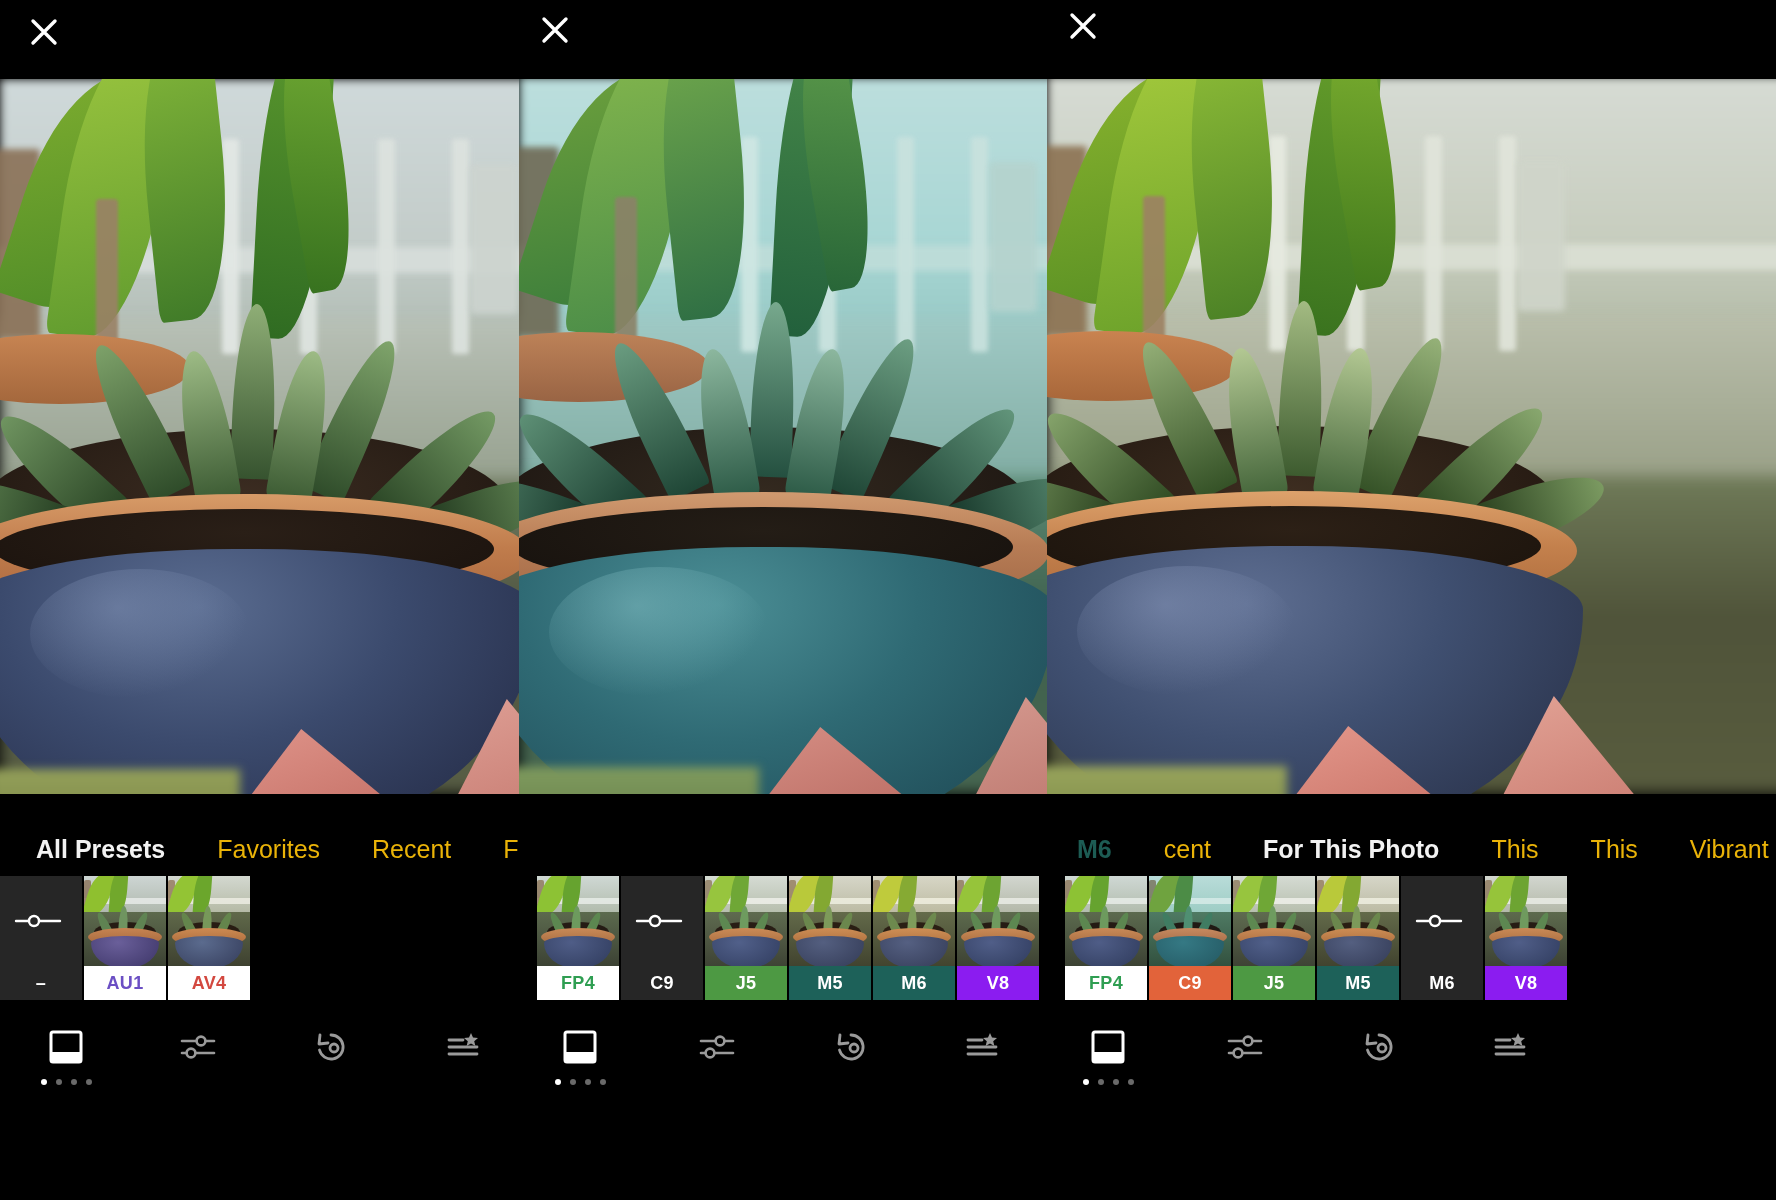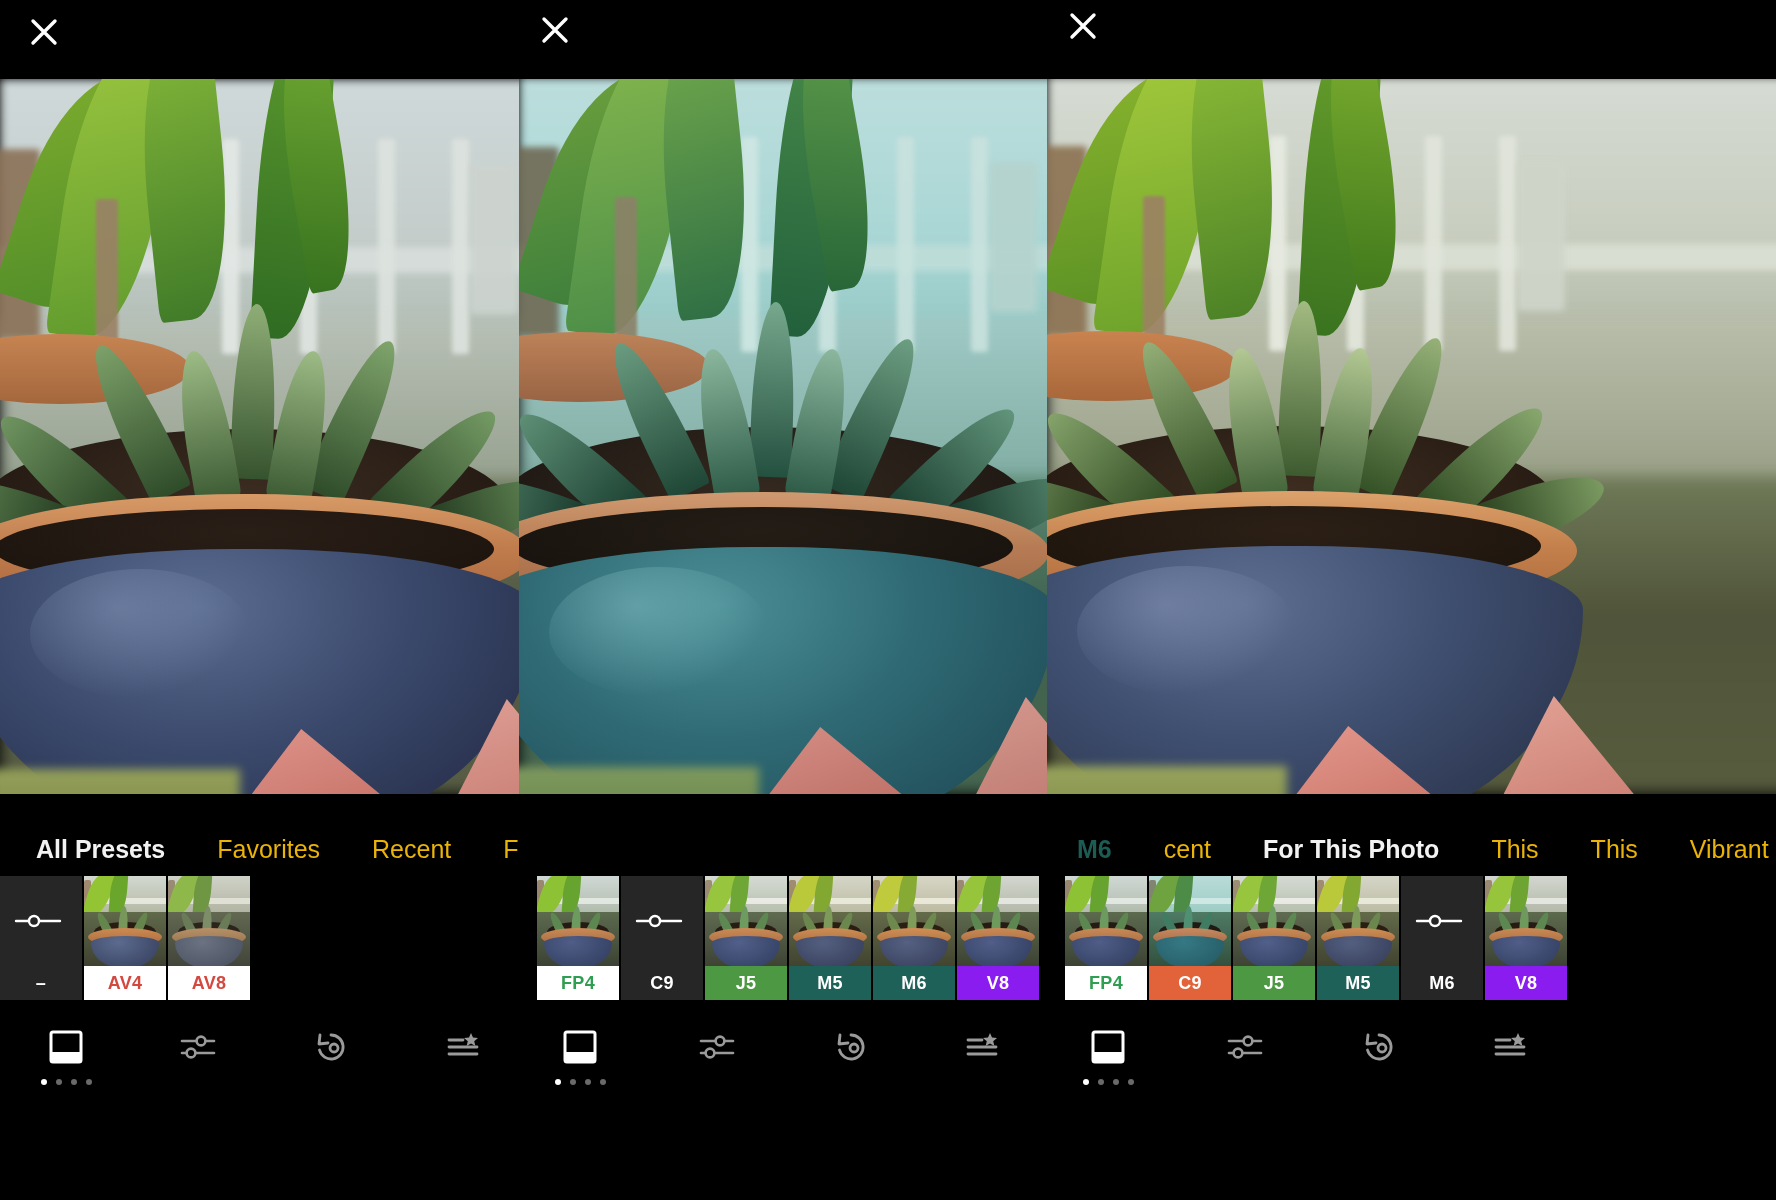--- a/index.html
+++ b/index.html
@@ -279,59 +279,59 @@
 
       <div class="thumbstrip" style="padding-left:0px;">
         <div class="thumb active" style="width:82px;">
           <div class="tpic">
             <svg class="slider-mini" viewBox="0 0 54 18">
               <line x1="2" y1="9" x2="46" y2="9" stroke="#fff" stroke-width="2.4" stroke-linecap="round"></line>
               <circle cx="20" cy="9" r="5" fill="#262626" stroke="#fff" stroke-width="2.4"></circle>
             </svg>
           </div>
           <div class="tlabel">–</div>
+        </div>
+        <div class="thumb">
+          <div class="tpic">
+            <div class="mini">
+              <div class="m-sky" style="background:linear-gradient(180deg,#cdd5d3,#b0b9ae);"></div>
+              <div class="m-rail" style="background:#e6eae7"></div>
+              <div class="m-post" style="left:0;background:#8a7157"></div>
+              <div class="m-leaf" style="left:4px;top:-4px;width:22px;height:44px;background:#8fc02f;transform:rotate(16deg)"></div>
+              <div class="m-leaf" style="left:26px;top:-8px;width:17px;height:50px;background:#71a82c;transform:rotate(4deg)"></div>
+              <div style="position:absolute;left:0;right:0;top:36px;bottom:0;background:linear-gradient(180deg,#5d6a4d,#3c4233)"></div>
+              <div class="m-soil" style="background:#261b13"></div>
+              <div class="m-ros" style="left:34px;top:30px;width:9px;height:30px;background:#6f9460;transform:rotate(3deg)"></div>
+              <div class="m-ros" style="left:22px;top:34px;width:9px;height:27px;background:#5f8352;transform:rotate(-26deg)"></div>
+              <div class="m-ros" style="left:46px;top:34px;width:9px;height:27px;background:#5f8352;transform:rotate(26deg)"></div>
+              <div class="m-rim" style="background:linear-gradient(180deg,#c78452,#a4673c)"></div>
+              <div class="m-bowl" style="background:radial-gradient(ellipse at 40% 20%,#6a5f9a,#3b3466)"></div>
+            </div>
+          </div>
+          <div class="tlabel" style="background:#ffffff;color:#6b4fc4;">AU1</div>
         </div>
         <div class="thumb">
           <div class="tpic">
             <div class="mini">
               <div class="m-sky" style="background:linear-gradient(180deg,#d3d8d0,#b5baa6);"></div>
               <div class="m-rail" style="background:#ecece3"></div>
               <div class="m-post" style="left:0;background:#93785b"></div>
               <div class="m-leaf" style="left:4px;top:-4px;width:22px;height:44px;background:#93c434;transform:rotate(16deg)"></div>
               <div class="m-leaf" style="left:26px;top:-8px;width:17px;height:50px;background:#6ba62c;transform:rotate(4deg)"></div>
               <div style="position:absolute;left:0;right:0;top:36px;bottom:0;background:linear-gradient(180deg,#60694a,#3e4130)"></div>
               <div class="m-soil" style="background:#281c13"></div>
               <div class="m-ros" style="left:34px;top:30px;width:9px;height:30px;background:#77985a;transform:rotate(3deg)"></div>
               <div class="m-ros" style="left:22px;top:34px;width:9px;height:27px;background:#64854c;transform:rotate(-26deg)"></div>
               <div class="m-ros" style="left:46px;top:34px;width:9px;height:27px;background:#64854c;transform:rotate(26deg)"></div>
               <div class="m-rim" style="background:linear-gradient(180deg,#cd8a52,#aa6b3c)"></div>
               <div class="m-bowl" style="background:radial-gradient(ellipse at 40% 20%,#5b6b8e,#333b59)"></div>
             </div>
           </div>
           <div class="tlabel" style="background:#ffffff;color:#d3483f;">AV4</div>
         </div>
-        <div class="thumb">
-          <div class="tpic">
-            <div class="mini">
-              <div class="m-sky" style="background:linear-gradient(180deg,#cfd2c7,#b2b5a3);"></div>
-              <div class="m-rail" style="background:#e6e6da"></div>
-              <div class="m-post" style="left:0;background:#8d7a62"></div>
-              <div class="m-leaf" style="left:4px;top:-4px;width:22px;height:44px;background:#8fb84a;transform:rotate(16deg)"></div>
-              <div class="m-leaf" style="left:26px;top:-8px;width:17px;height:50px;background:#6f9642;transform:rotate(4deg)"></div>
-              <div style="position:absolute;left:0;right:0;top:36px;bottom:0;background:linear-gradient(180deg,#626851,#42453a)"></div>
-              <div class="m-soil" style="background:#2b241b"></div>
-              <div class="m-ros" style="left:34px;top:30px;width:9px;height:30px;background:#7c8d67;transform:rotate(3deg)"></div>
-              <div class="m-ros" style="left:22px;top:34px;width:9px;height:27px;background:#6a7b58;transform:rotate(-26deg)"></div>
-              <div class="m-ros" style="left:46px;top:34px;width:9px;height:27px;background:#6a7b58;transform:rotate(26deg)"></div>
-              <div class="m-rim" style="background:linear-gradient(180deg,#b79069,#96734c)"></div>
-              <div class="m-bowl" style="background:radial-gradient(ellipse at 40% 20%,#6b7383,#454b59)"></div>
-            </div>
-          </div>
-          <div class="tlabel" style="background:#ffffff;color:#d3483f;">AV8</div>
-        </div>
       </div>
 
       <div class="bottombar">
         <div class="tool" style="left:11px;">
           <svg width="46" height="46" viewBox="0 0 46 46">
             <rect x="8" y="8" width="30" height="30" rx="2" fill="none" stroke="#fff" stroke-width="3"></rect>
             <rect x="8" y="28" width="30" height="10" fill="#fff"></rect>
           </svg>
           <span class="dots">
               <i></i>

